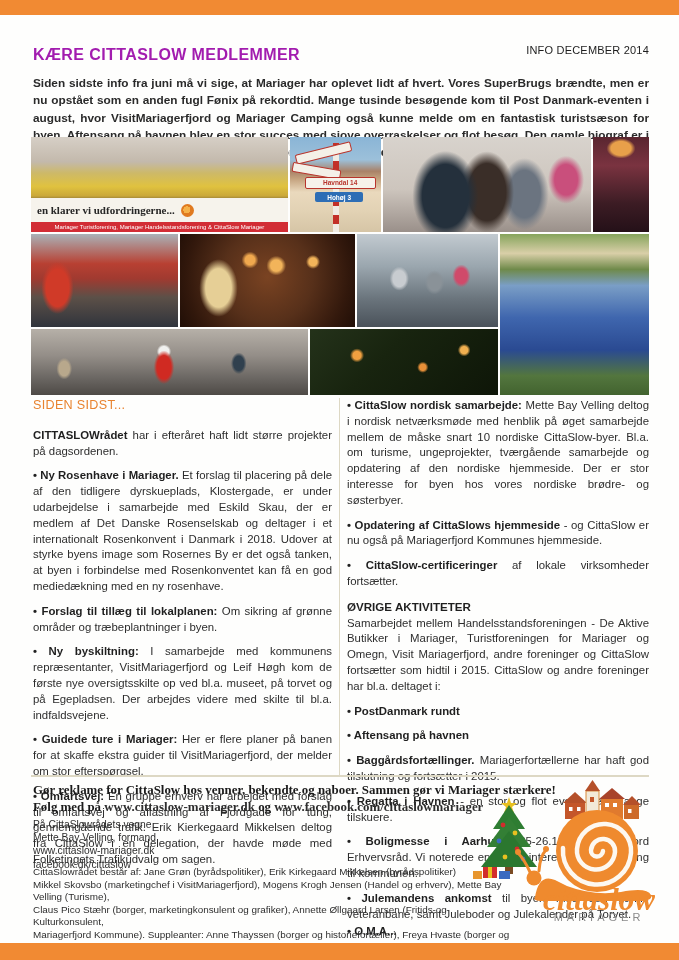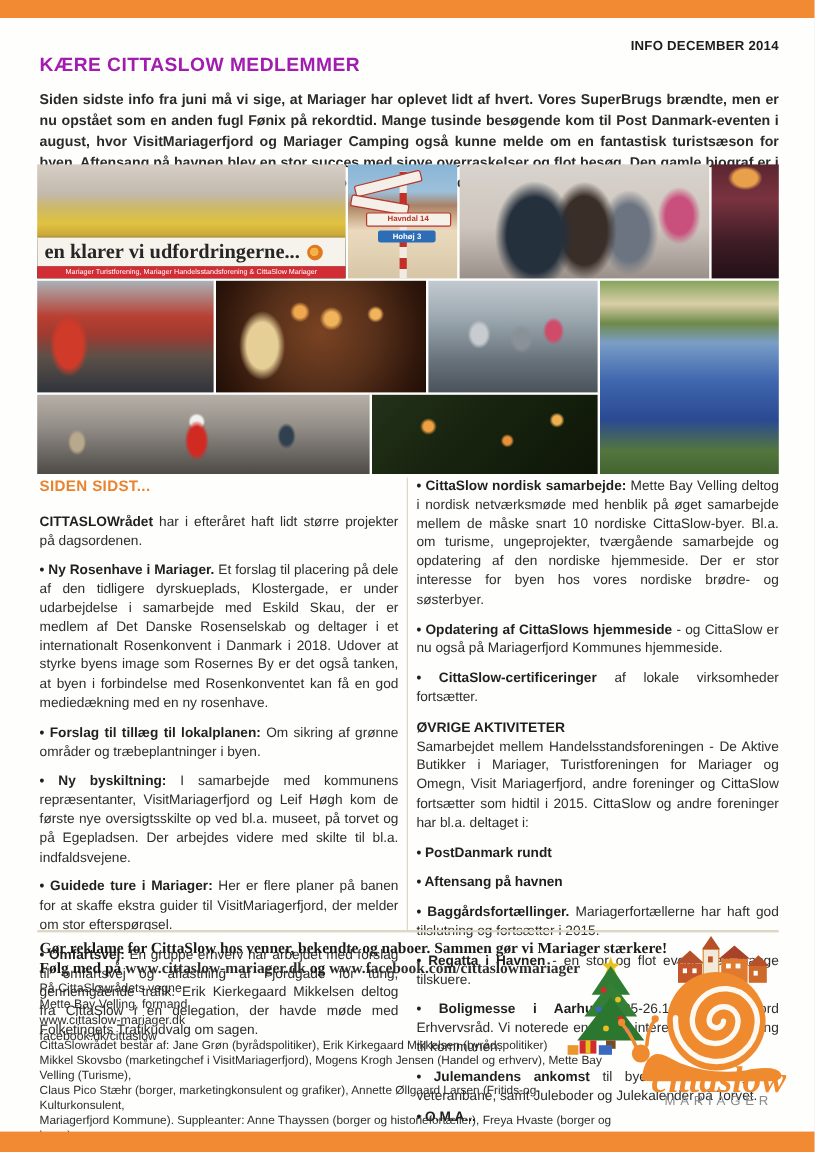--- a/index.html
+++ b/index.html
@@ -1,31 +1,31 @@
 <!DOCTYPE html>
 <html><head>
 <meta charset="utf-8">
 <style>
   html,body{margin:0;padding:0;background:#e8e8e8;}
   .page{position:relative;width:679px;height:960px;background:#fefefd;overflow:hidden;
         font-family:"Liberation Sans",sans-serif;color:#2d2d2d;margin:0 auto;}
   .topbar{position:absolute;top:0;left:0;right:0;height:15px;background:#F18A33;}
   .bottombar{position:absolute;bottom:0;left:0;right:0;height:17px;background:#F18A33;}
-  .issue{position:absolute;top:33px;right:30px;font-size:11px;font-weight:700;color:#1d1d1d;letter-spacing:.2px;}
+  .issue{position:absolute;top:44px;right:30px;font-size:11px;font-weight:400;color:#1d1d1d;letter-spacing:.2px;}
   .title{position:absolute;top:46px;left:33px;font-size:16px;font-weight:700;color:#a21caf;letter-spacing:.4px;}
   .intro{position:absolute;top:75px;left:33px;width:616px;font-size:11.8px;font-weight:700;
          line-height:17.3px;text-align:justify;color:#2a2a2a;}
 
   
   .collage{position:absolute;top:137px;left:31px;width:618px;height:258px;}
   .ph{position:absolute;overflow:hidden;}
   .t1{left:0;top:0;width:257px;height:95px;
       background:linear-gradient(180deg,#d6cfc6 0%,#c3b9ac 26%,#cdb968 38%,#e0c23f 52%,#caa83a 62%,#6b5a3a 68%,#2c241c 100%);}
   .banner{position:absolute;left:0;right:0;bottom:10px;height:24px;background:#f6f3ec;display:flex;align-items:center;
-          padding:0 6px;color:#262626;font-weight:700;font-size:17px;font-family:"Liberation Serif",serif;white-space:nowrap;}
+          padding:0 6px;color:#262626;font-weight:700;font-size:11px;font-family:"Liberation Serif",serif;white-space:nowrap;}
   .banner .snail-dot{margin-left:6px;width:13px;height:13px;border-radius:50%;background:radial-gradient(circle at 45% 45%,#f6b24a 0 35%,#e07a20 36% 100%);flex:0 0 auto;}
   .banner-sub{position:absolute;left:0;right:0;bottom:0;height:10px;background:#d22d35;color:#fff;display:flex;
               align-items:center;justify-content:center;font-size:6px;white-space:nowrap;}
   .t2{left:259px;top:0;width:91px;height:95px;
       background:linear-gradient(180deg,#8ab5d6 0%,#9cc0da 24%,#a98268 36%,#c4a27e 44%,#ead9bd 58%,#e2d2b4 78%,#d6c5a6 100%);}
   .pole{position:absolute;left:calc(50% - 3px);top:6px;bottom:0;width:6px;
         background:repeating-linear-gradient(180deg,#c23028 0 9px,#f0ece4 9px 18px);}
   .signw{position:absolute;height:8px;background:#f4f0e8;border:1px solid #b8342c;border-radius:2px;transform:rotate(-14deg);}
   .sw1{top:12%;left:6%;width:60%;}
   .sw2{top:30%;left:2%;width:52%;transform:rotate(10deg);}
@@ -69,21 +69,21 @@
       radial-gradient(8px 8px at 60% 58%,#e89038 0 40%,transparent 70%),
       radial-gradient(9px 9px at 82% 32%,#f0b050 0 40%,transparent 70%),
       linear-gradient(135deg,#24321a 0%,#18240f 40%,#0e1608 100%);}
 
   
   .col{position:absolute;top:398px;font-size:11.4px;line-height:15.8px;text-align:justify;color:#2d2d2d;}
   .col-left{left:33px;width:299px;}
   .col-right{left:347px;width:302px;}
   .col p{margin:0 0 9px;}
   .b{font-weight:700;color:#1f1f1f;}
-  .sect{color:#E8832F;font-weight:700;font-size:12.6px;margin:0 0 14px;letter-spacing:.3px;text-align:left;}
+  .sect{color:#E8832F;font-weight:400;font-size:12.6px;margin:0 0 14px;letter-spacing:.3px;text-align:left;}
   .subhead{font-weight:700;color:#1f1f1f;font-size:11.6px;margin:3px 0 1px;text-align:left;}
   .vdivider{position:absolute;left:339px;top:398px;width:1px;height:377px;background:#ddd8c4;}
   .hdivider{position:absolute;left:31px;top:775px;width:618px;height:2px;background:#ddd8c4;}
 
   
   .promo{position:absolute;top:782px;left:33px;width:616px;font-size:12.9px;font-weight:700;line-height:17px;color:#1b1b1b;font-family:Liberation Serif, serif;}
   .signoff{position:absolute;top:818px;left:33px;font-size:10.3px;line-height:13.2px;color:#2d2d2d;}
   .credits{position:absolute;top:866px;left:33px;width:480px;font-size:9.9px;line-height:12.5px;color:#2d2d2d;}
   .linkish{color:#2d2d2d;text-decoration:none;cursor:pointer;}
   .logo{position:absolute;top:779px;right:10px;width:198px;height:144px;text-align:right;}

